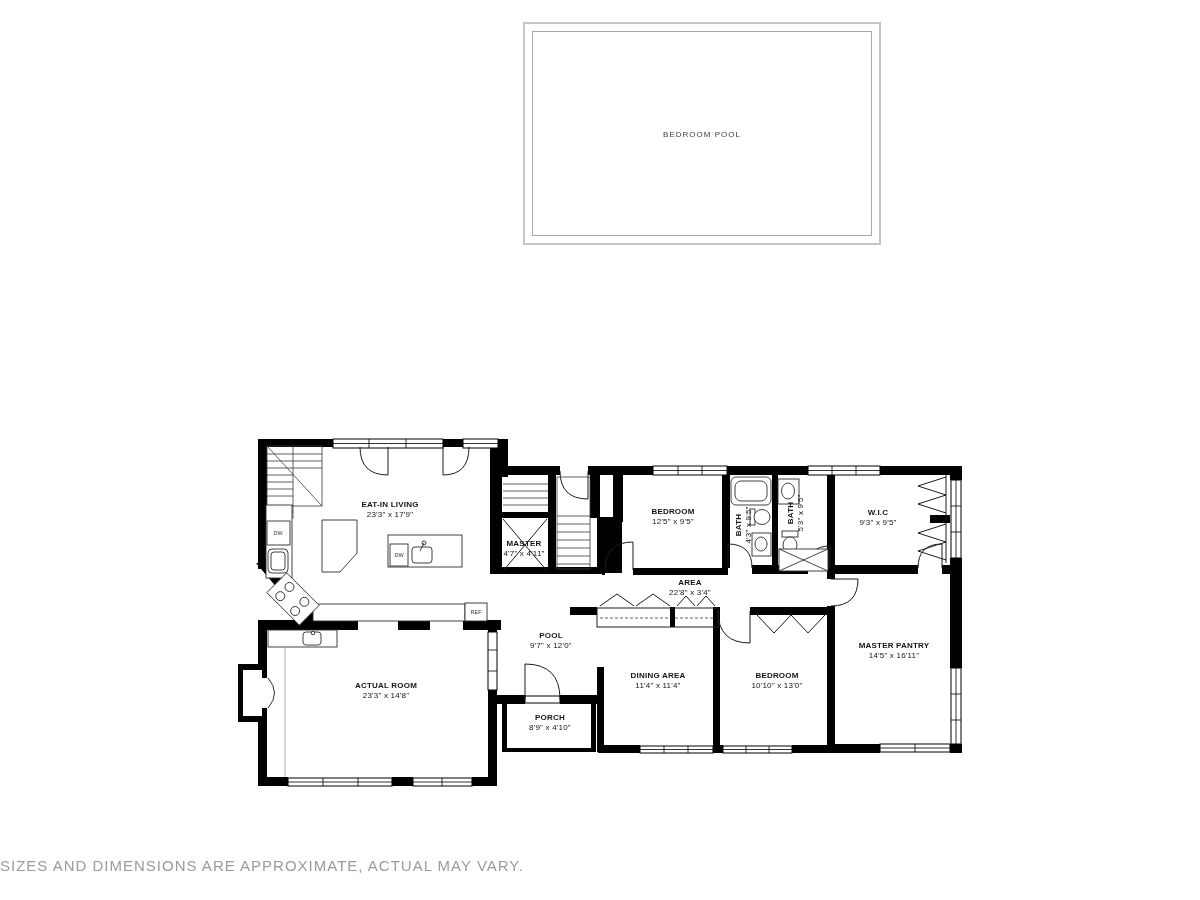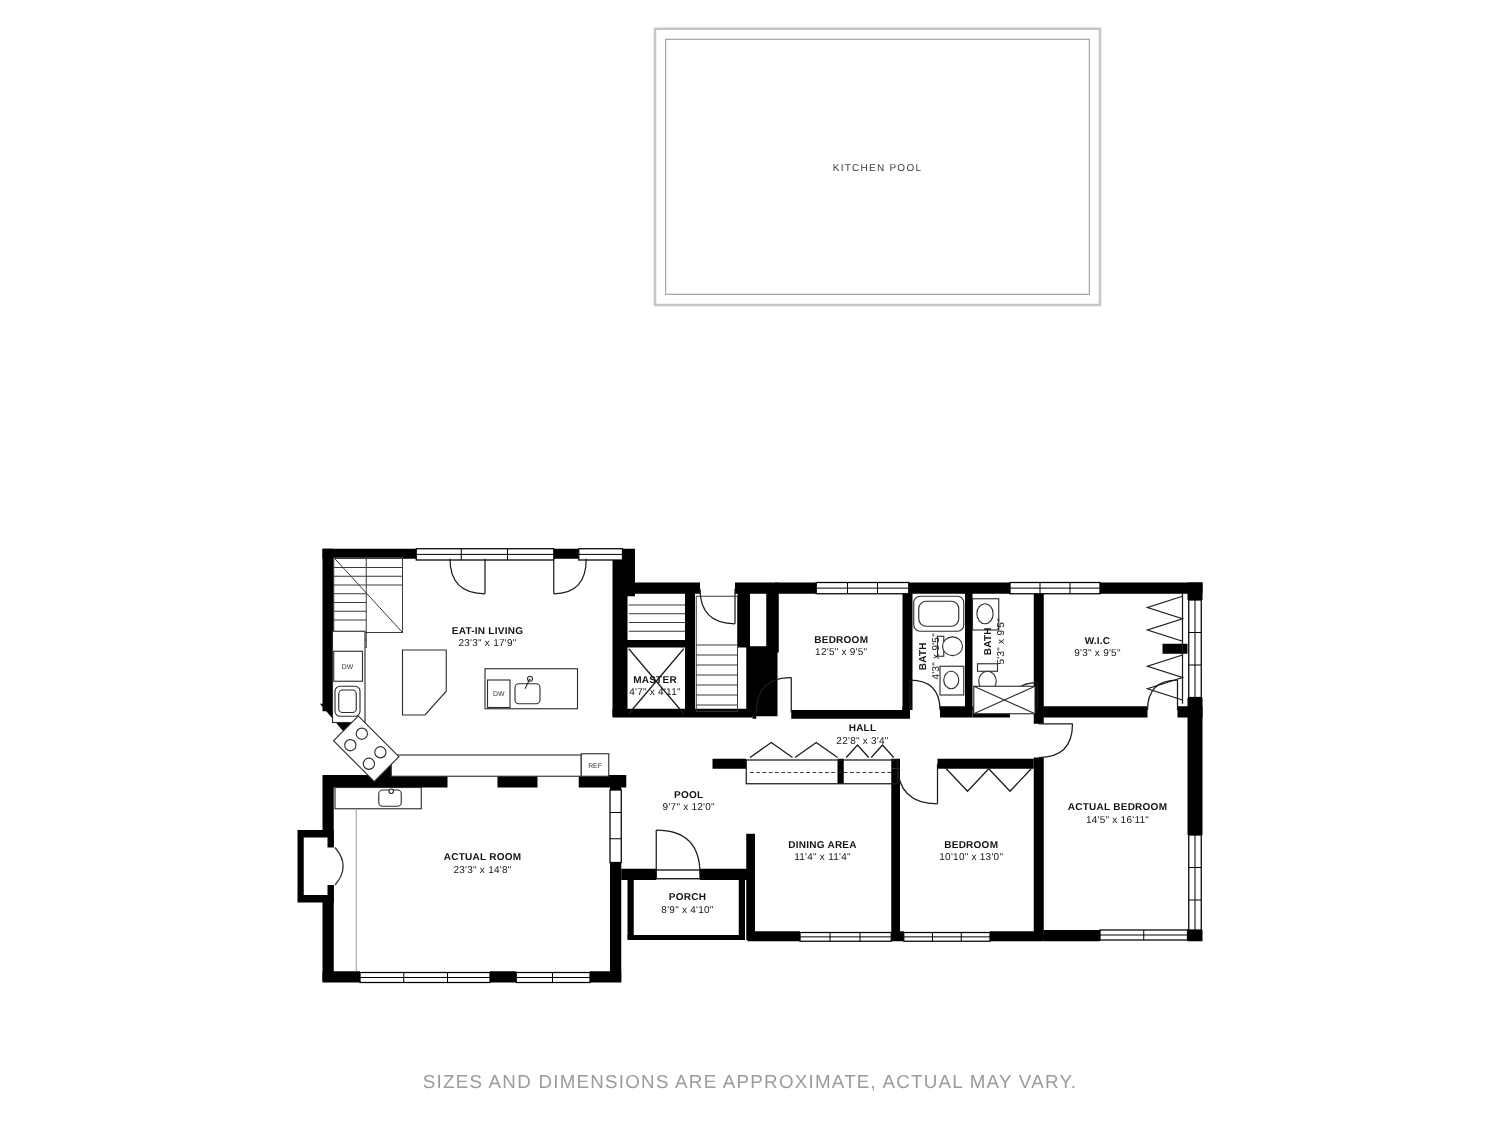--- a/index.html
+++ b/index.html
@@ -13,31 +13,31 @@
         border:1px solid #a9a9a9;}
   .pool-label{position:absolute;left:50%;top:50%;transform:translate(-50%,-50%);
         font-size:8px;letter-spacing:1px;color:#3c3c3c;white-space:nowrap;}
   
   .lbl{position:absolute;transform:translate(-50%,-50%);text-align:center;
        color:#141414;font-size:8px;line-height:10px;white-space:nowrap;}
   .lbl.rot{transform:translate(-50%,-50%) rotate(-90deg);}
   .rname{font-weight:bold;letter-spacing:.2px;}
   .rdims{letter-spacing:.2px;}
   
-  .footer{position:absolute;left:0;top:857px;width:100%;text-align:center;
+  .footer{position:absolute;left:0;top:857px;width:100%;text-align:left;
           font-size:15px;letter-spacing:1px;color:#9b9b9b;}
 </style>
 </head>
 <body>
 
 <div class="canvas">
 
   <div class="pool">
     <div class="pool-inner"></div>
-    <div class="pool-label">KITCHEN POOL</div>
+    <div class="pool-label">BEDROOM POOL</div>
   </div>
 
   <svg width="1200" height="900" viewBox="0 0 1200 900">
     <g fill="#000000" stroke="none">
 
       <rect x="258" y="439" width="75" height="8"></rect>
       <rect x="443" y="439" width="20" height="8"></rect>
       <rect x="498" y="439" width="10" height="38"></rect>
 
       <rect x="500" y="466" width="60" height="9"></rect>
@@ -303,37 +303,37 @@
   </div>
   <div class="lbl rot" style="left:796px;top:513px">
     <div class="rname">BATH</div>
     <div class="rdims">5'3" x 9'5"</div>
   </div>
   <div class="lbl" style="left:878px;top:518px">
     <div class="rname">W.I.C</div>
     <div class="rdims">9'3" x 9'5"</div>
   </div>
   <div class="lbl" style="left:690px;top:588px">
-    <div class="rname">HALL</div>
+    <div class="rname">AREA</div>
     <div class="rdims">22'8" x 3'4"</div>
   </div>
   <div class="lbl" style="left:551px;top:641px">
     <div class="rname">POOL</div>
     <div class="rdims">9'7" x 12'0"</div>
   </div>
   <div class="lbl" style="left:658px;top:681px">
     <div class="rname">DINING AREA</div>
     <div class="rdims">11'4" x 11'4"</div>
   </div>
   <div class="lbl" style="left:777px;top:681px">
     <div class="rname">BEDROOM</div>
     <div class="rdims">10'10" x 13'0"</div>
   </div>
   <div class="lbl" style="left:894px;top:651px">
-    <div class="rname">ACTUAL BEDROOM</div>
+    <div class="rname">MASTER PANTRY</div>
     <div class="rdims">14'5" x 16'11"</div>
   </div>
   <div class="lbl" style="left:386px;top:691px">
     <div class="rname">ACTUAL ROOM</div>
     <div class="rdims">23'3" x 14'8"</div>
   </div>
   <div class="lbl" style="left:550px;top:723px">
     <div class="rname">PORCH</div>
     <div class="rdims">8'9" x 4'10"</div>
   </div>

